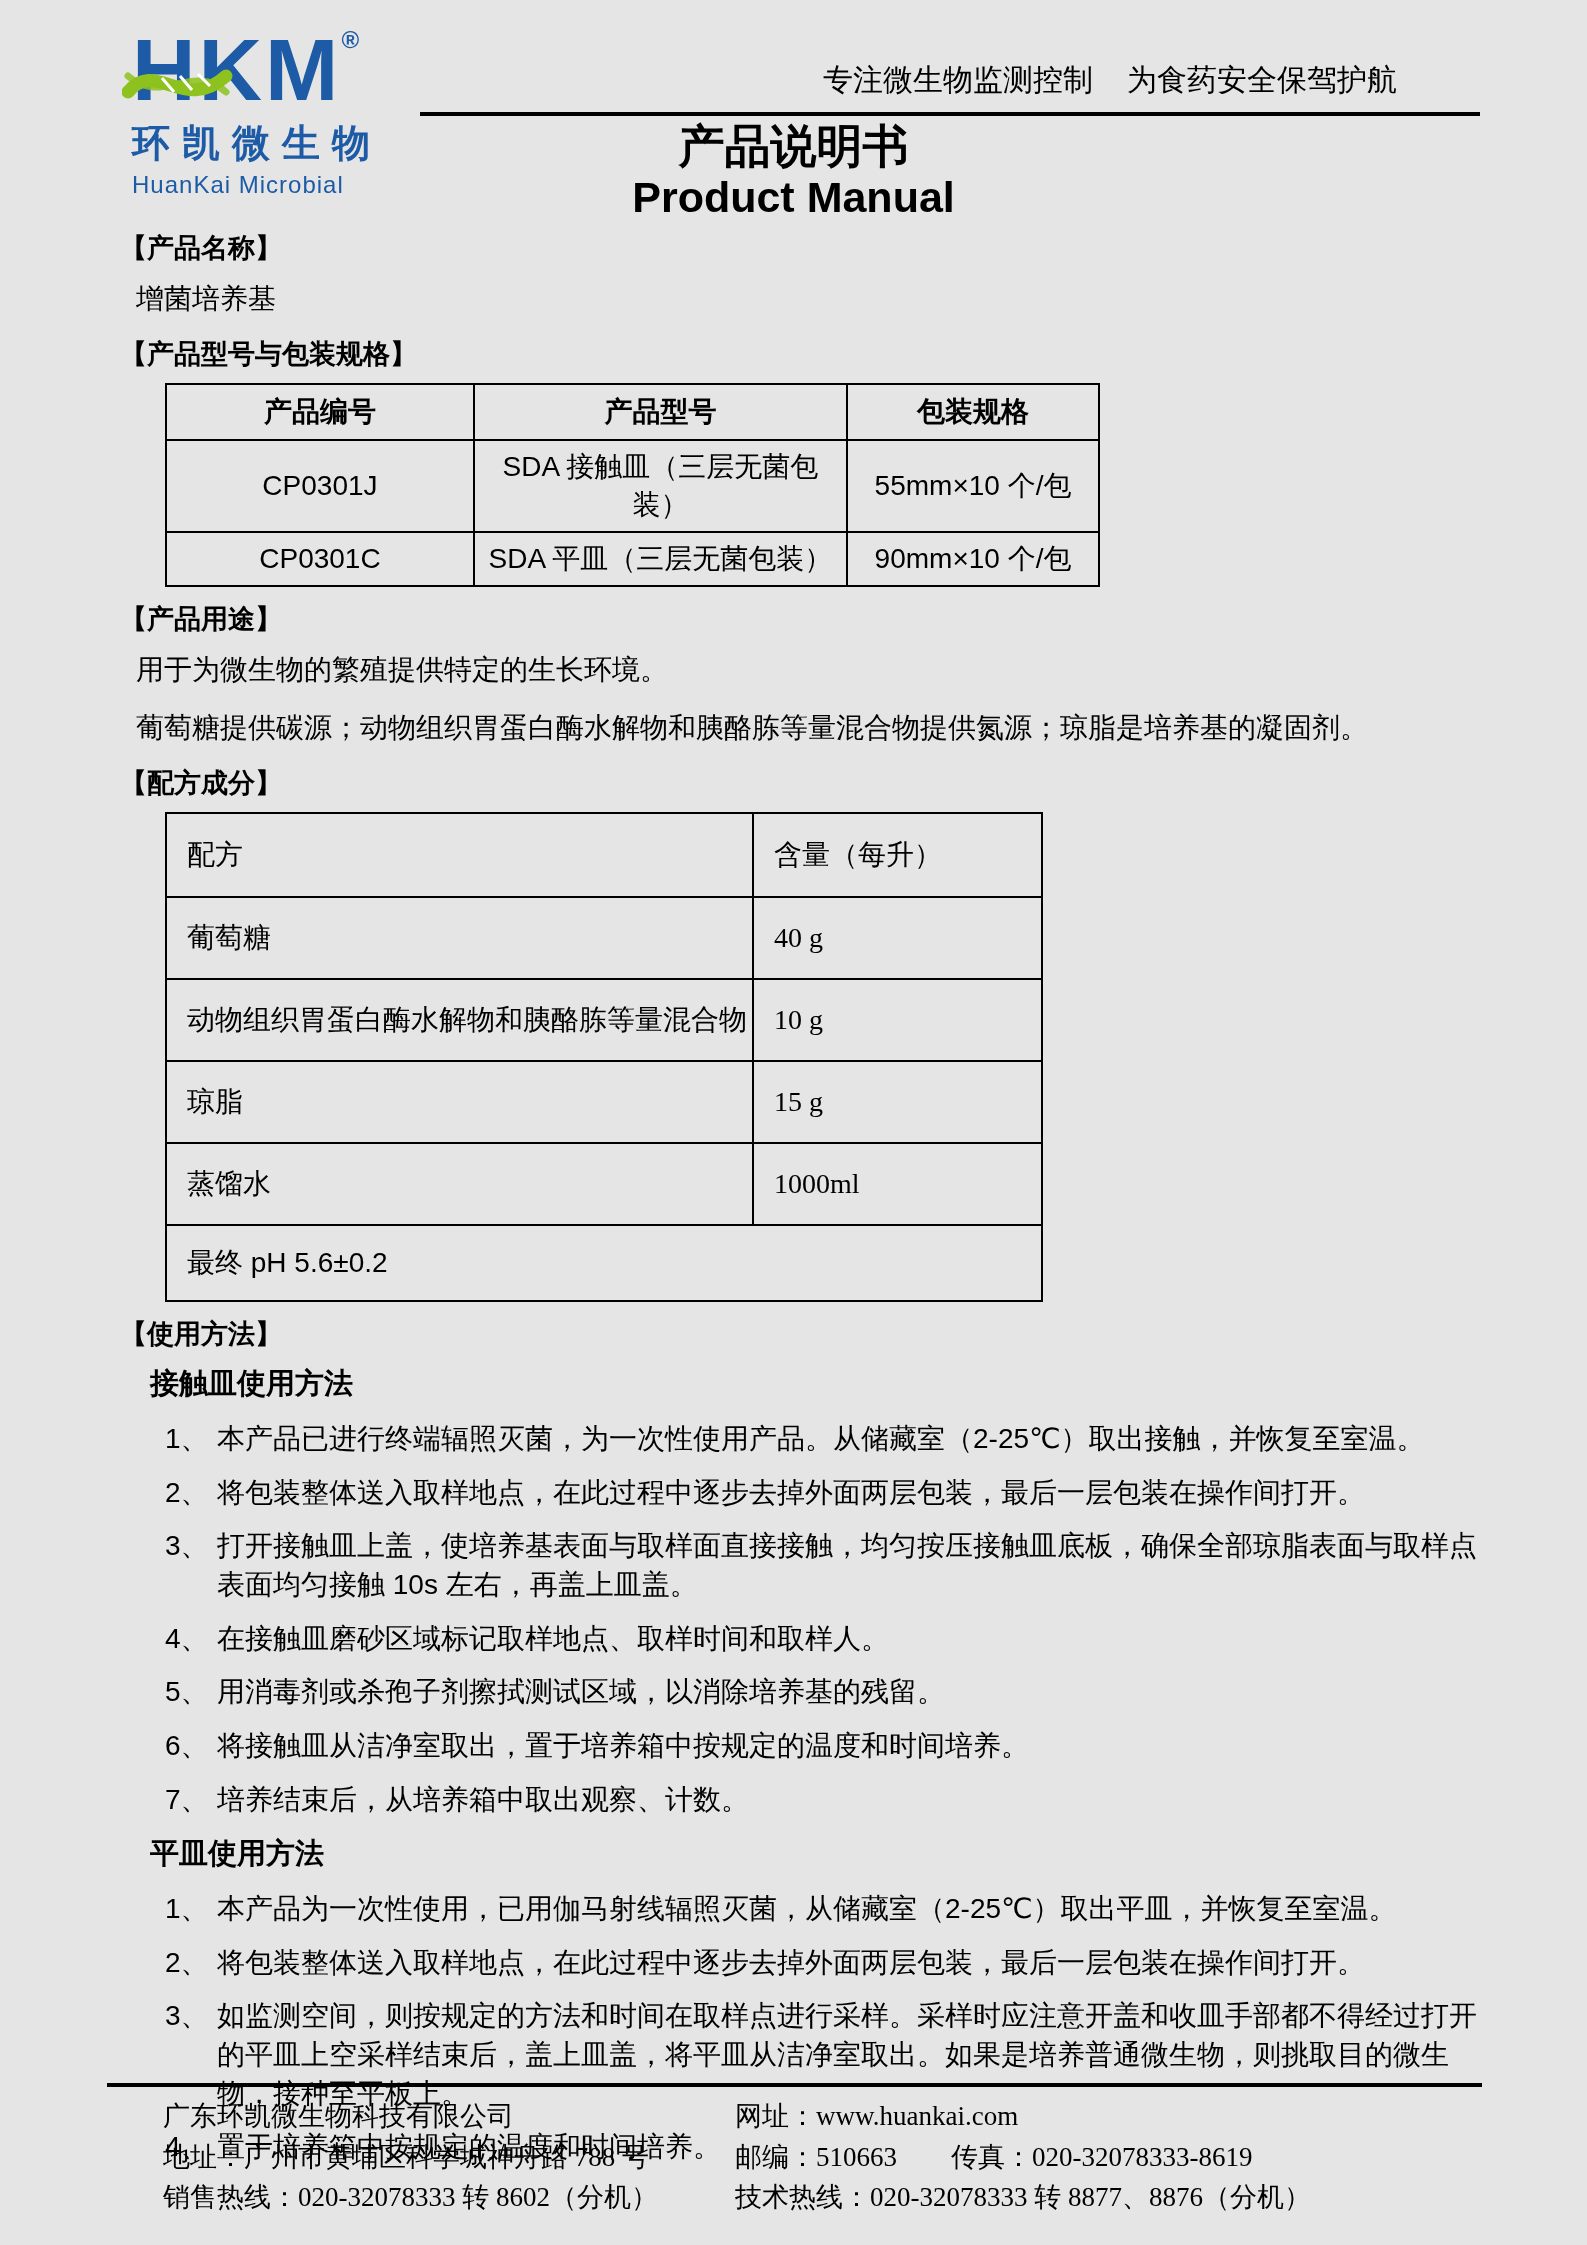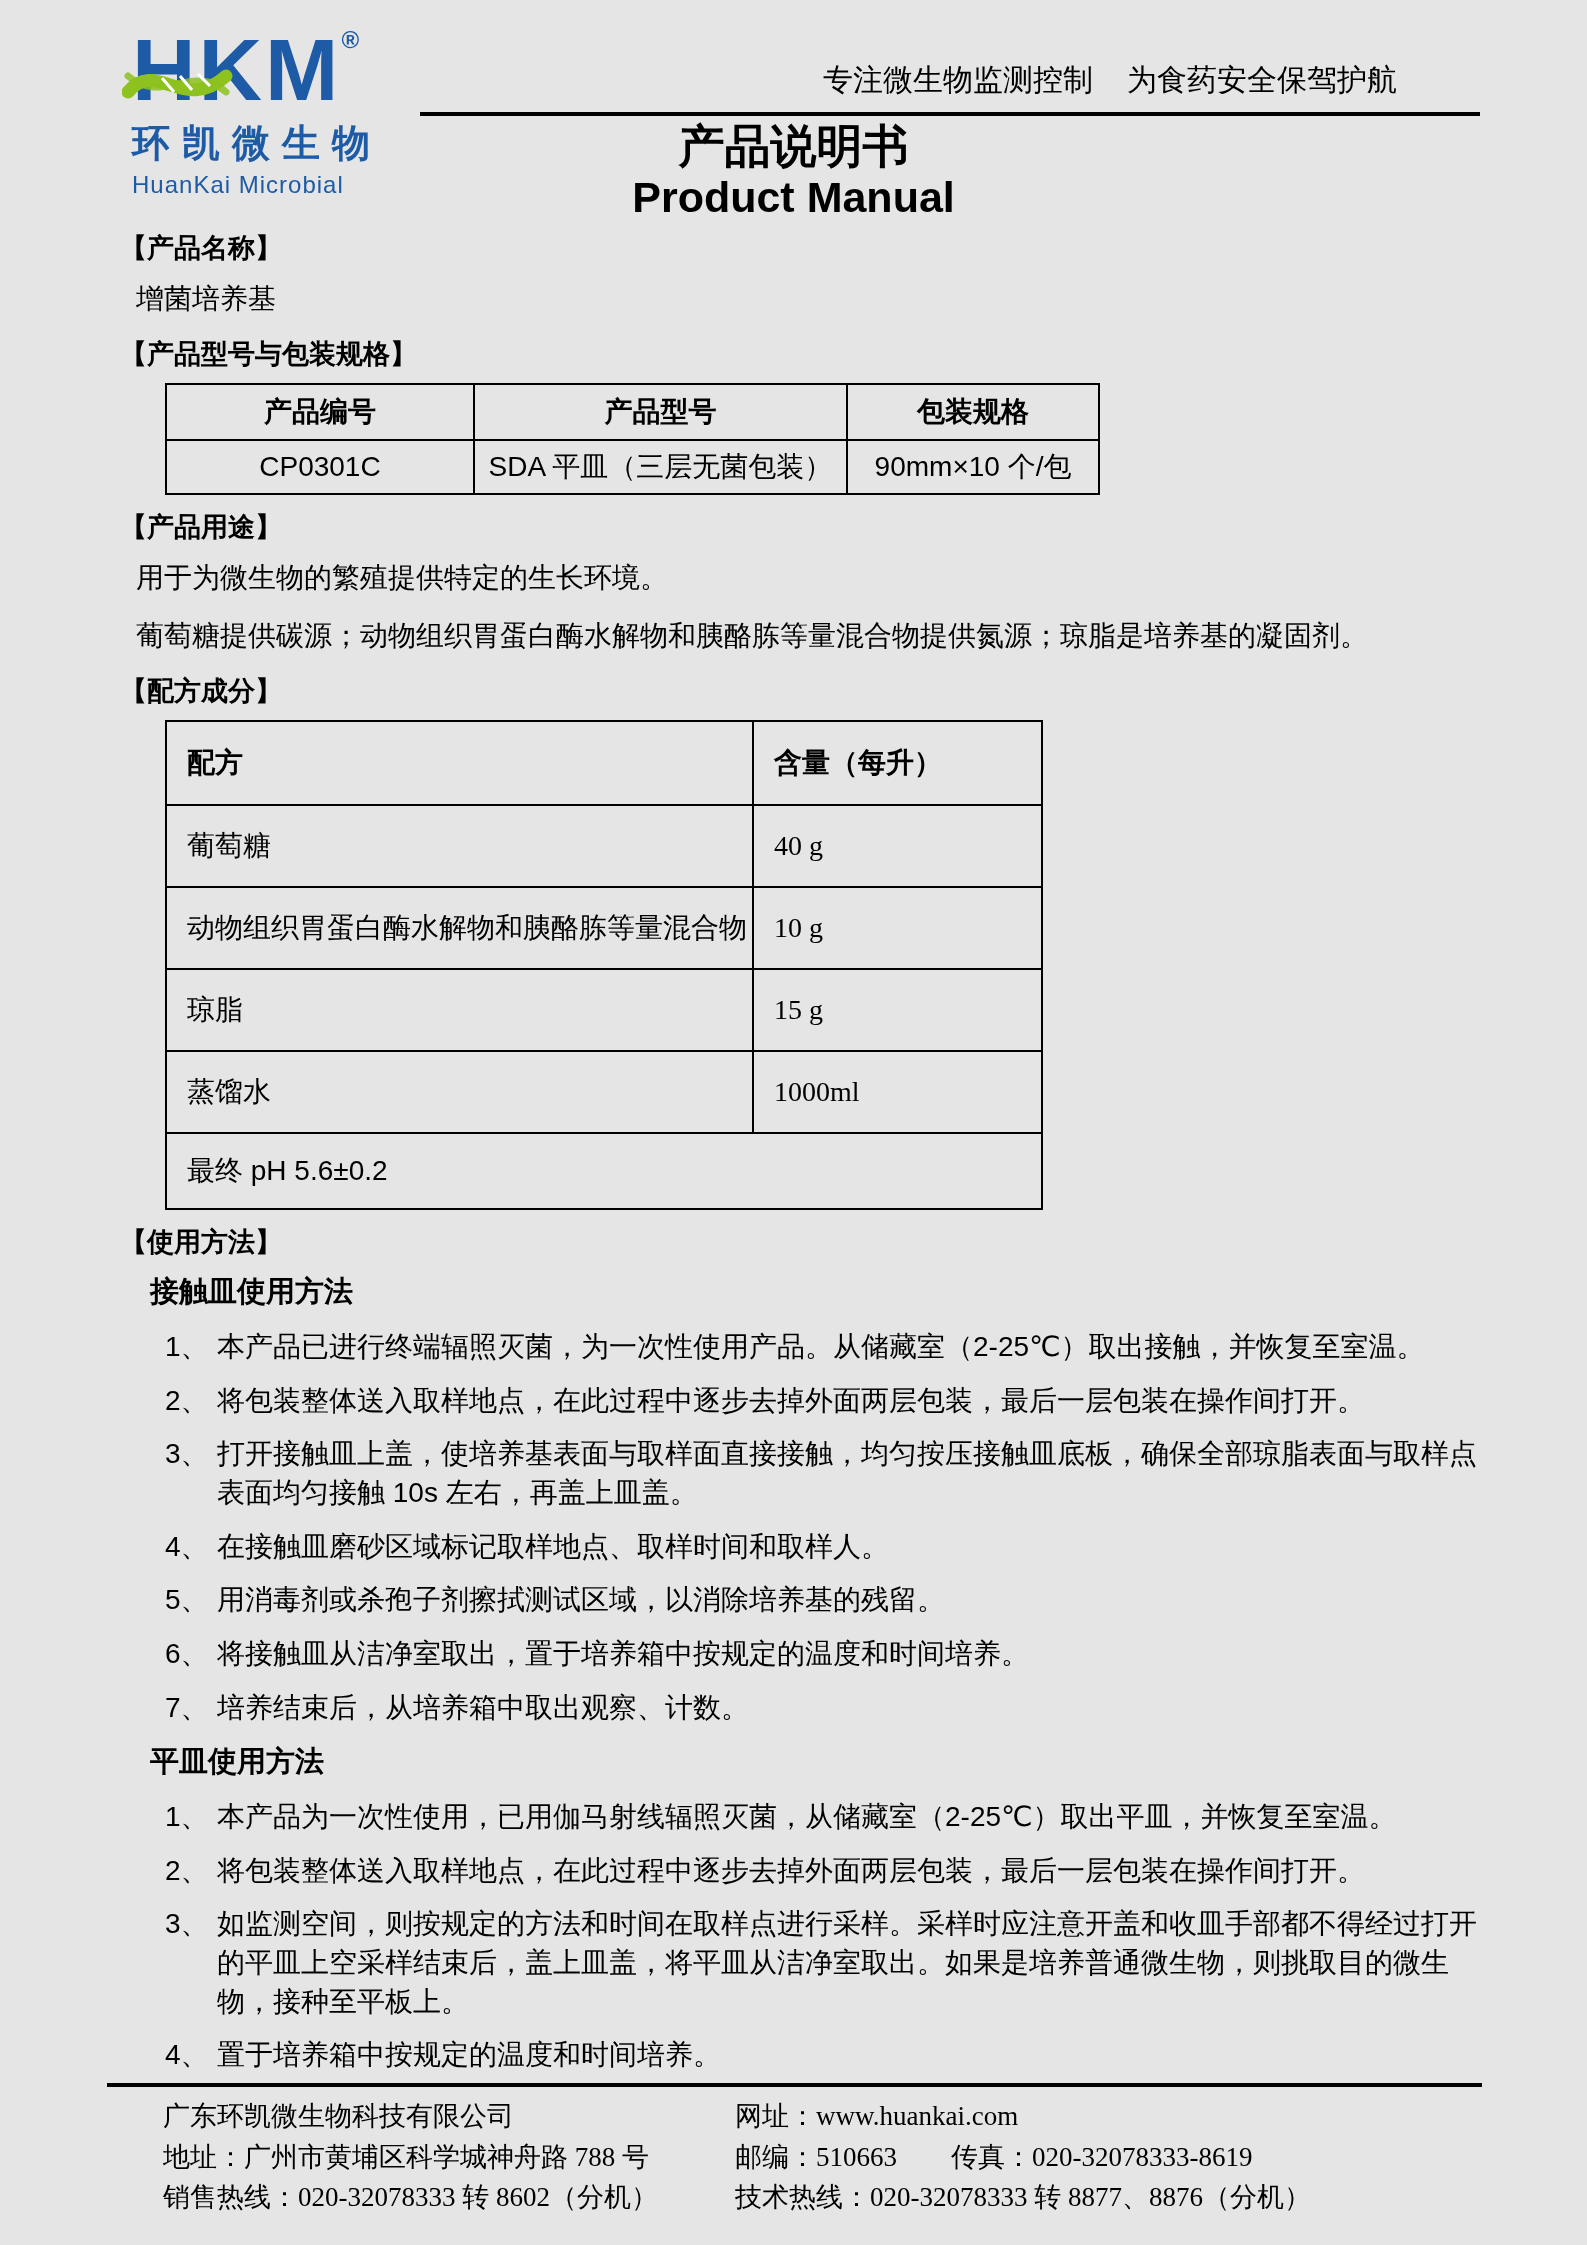--- a/index.html
+++ b/index.html
@@ -37,21 +37,21 @@
   p.body { font-size:28px; line-height:1.35; margin:14px 0 20px 16px; }
 
   table.doc { border-collapse:collapse; margin:4px 0 16px 45px; }
   table.doc th, table.doc td { border:2px solid #000; font-size:28px; }
   table.spec { width:935px; }
   table.spec th { font-weight:bold; padding:8px 4px; }
   table.spec td { text-align:center; padding:7px 4px; }
   table.spec .c1 { width:33%; } table.spec .c2 { width:40%; } table.spec .c3 { width:27%; }
 
   table.formula { width:878px; }
-  table.formula th { text-align:left; font-weight:bold; padding:22px 0 22px 20px; }
+  table.formula th { text-align:left; font-weight:normal; padding:22px 0 22px 20px; }
   table.formula td { text-align:left; padding:21px 0 21px 20px; }
   table.formula .c1 { width:67%; } table.formula .c2 { width:33%; }
   table.formula td.ph { padding:18px 0 18px 20px; }
 
   .subhead { font-size:29px; font-weight:bold; margin:6px 0 16px 30px; }
   .mlist { margin:0 0 4px 45px; }
   .mitem { display:flex; font-size:28px; line-height:1.38; margin:0 0 15px 0; }
   .mnum { flex:0 0 52px; }
   .mtext { flex:1; }
 
@@ -101,20 +101,25 @@
       <table class="doc spec">
         <thead>
           <tr>
             <th class="c1">产品编号</th>
             <th class="c2">产品型号</th>
             <th class="c3">包装规格</th>
           </tr>
         </thead>
         <tbody>
 
+            <tr>
+              <td>CP0301J</td>
+              <td>SDA 接触皿（三层无菌包装）</td>
+              <td>55mm×10 个/包</td>
+            </tr>
 
             <tr>
               <td>CP0301C</td>
               <td>SDA 平皿（三层无菌包装）</td>
               <td>90mm×10 个/包</td>
             </tr>
           </tbody>
       </table>
     </div>
 

